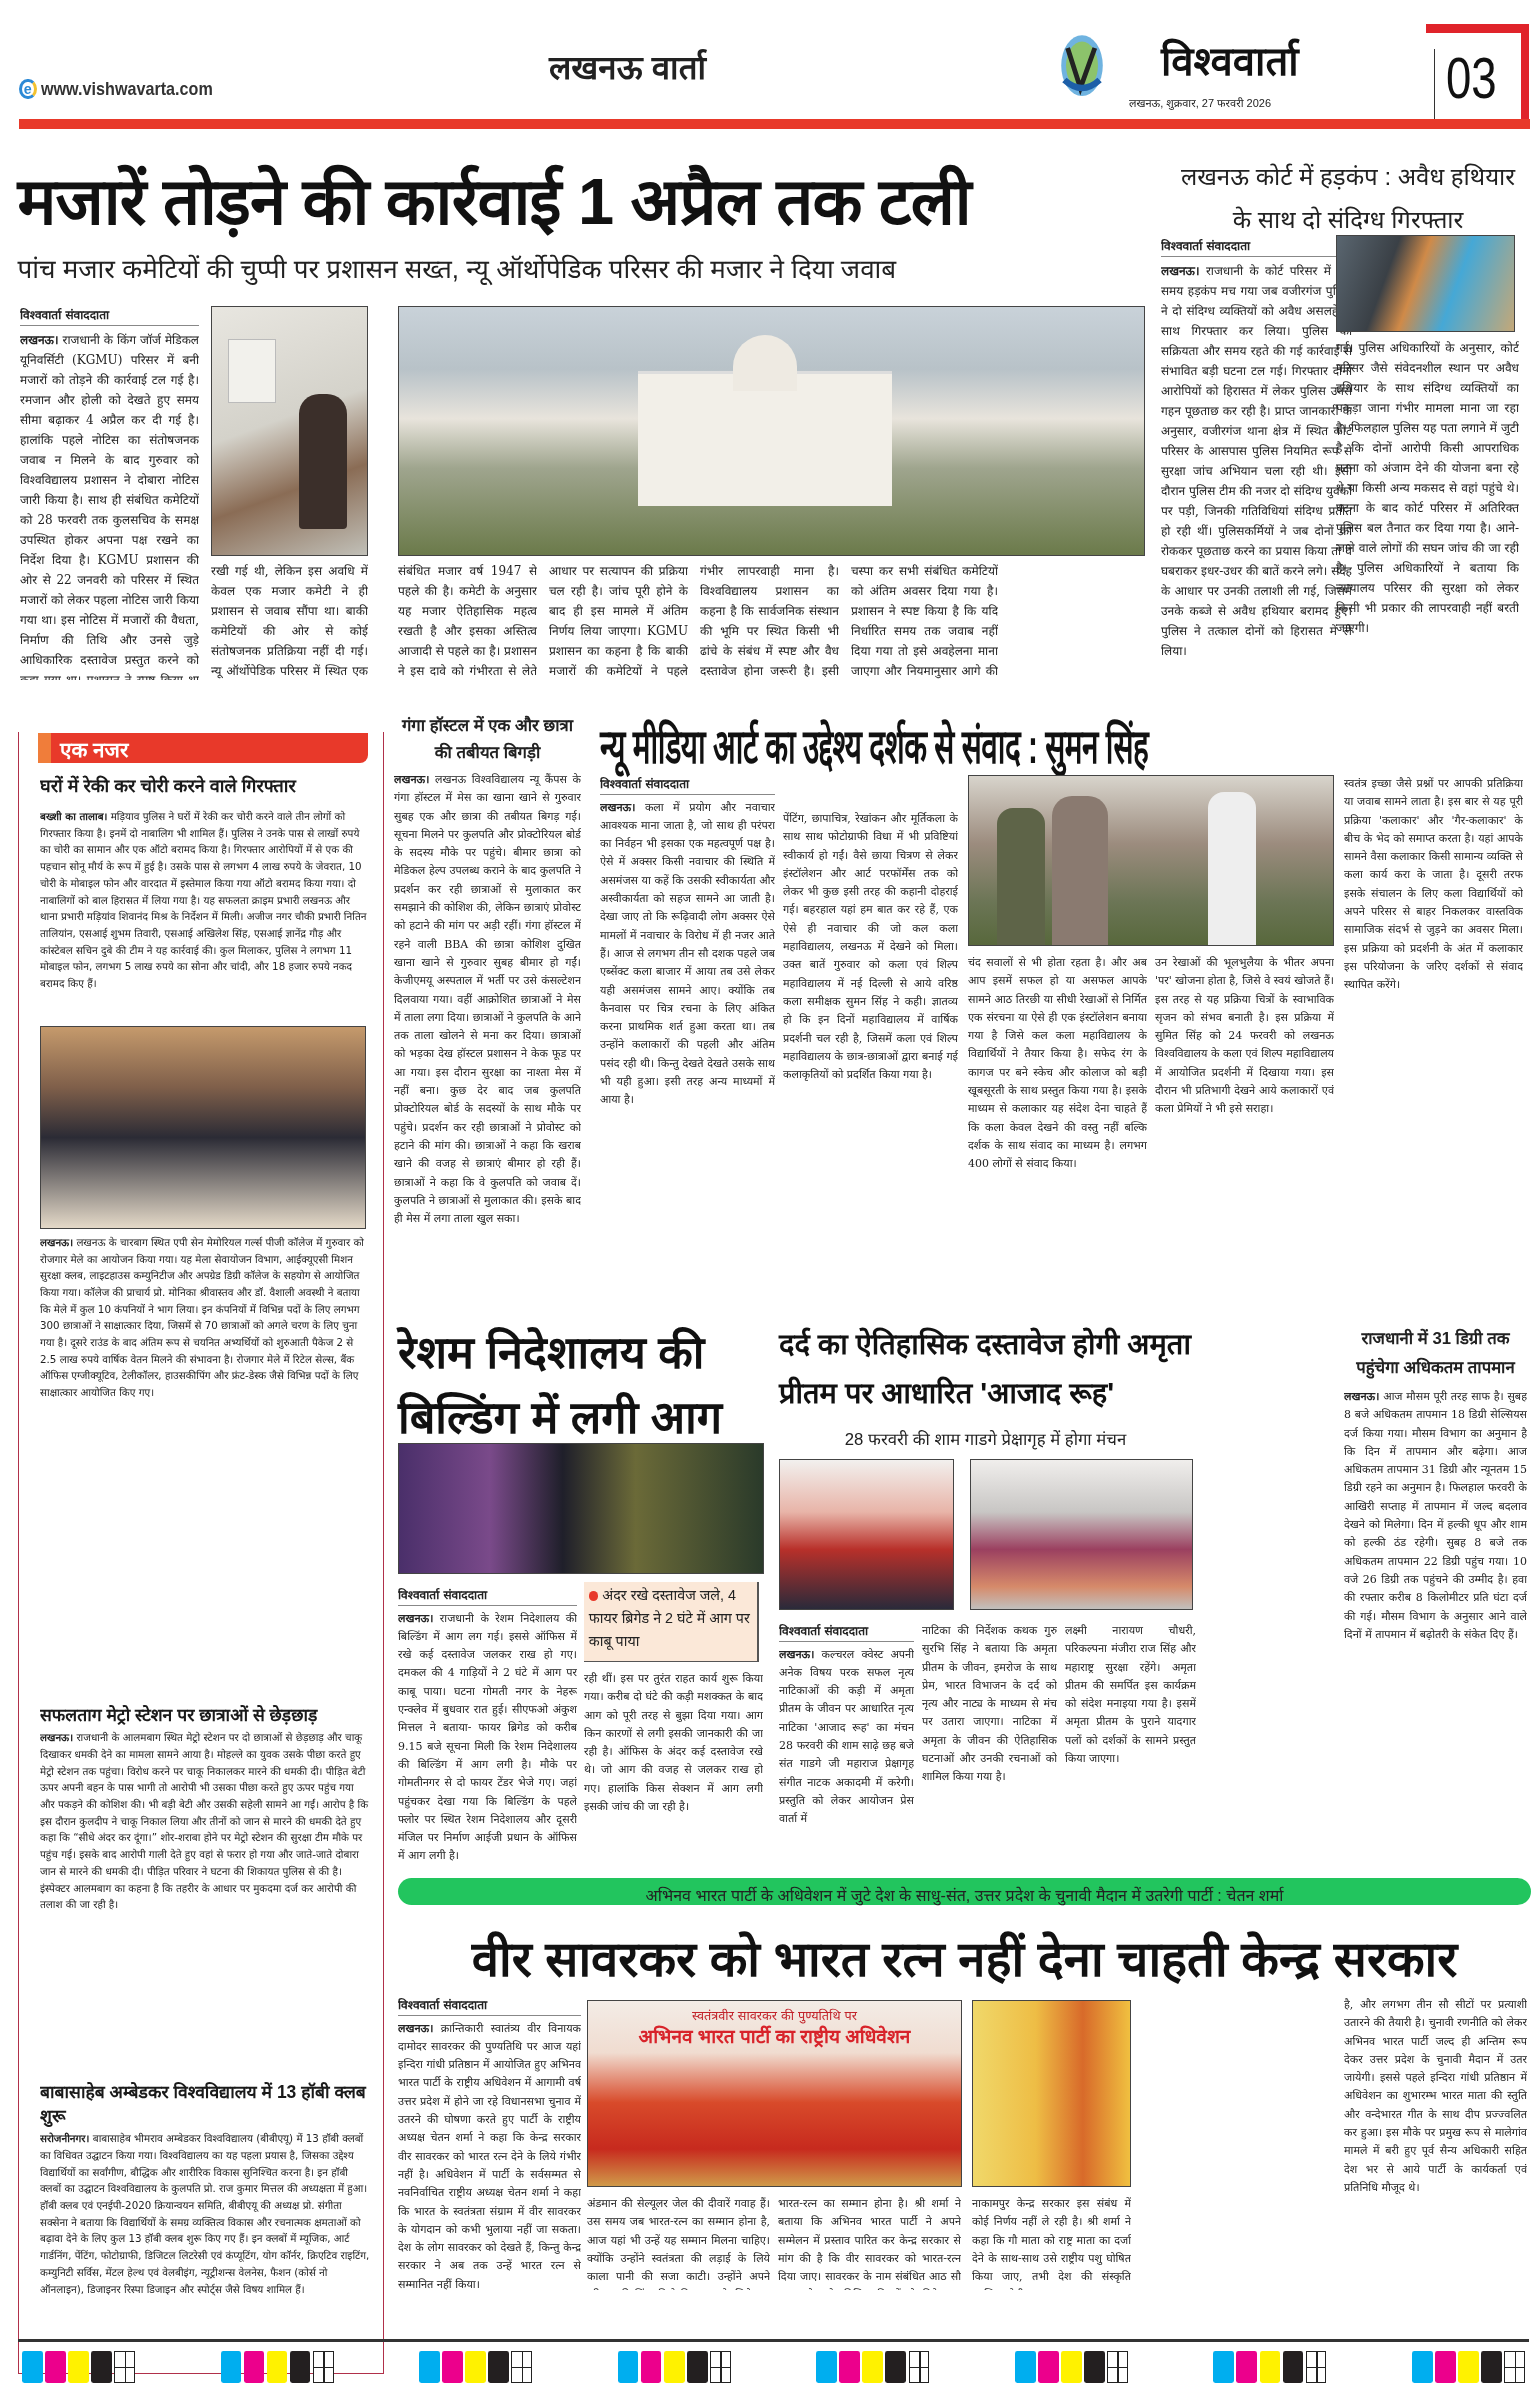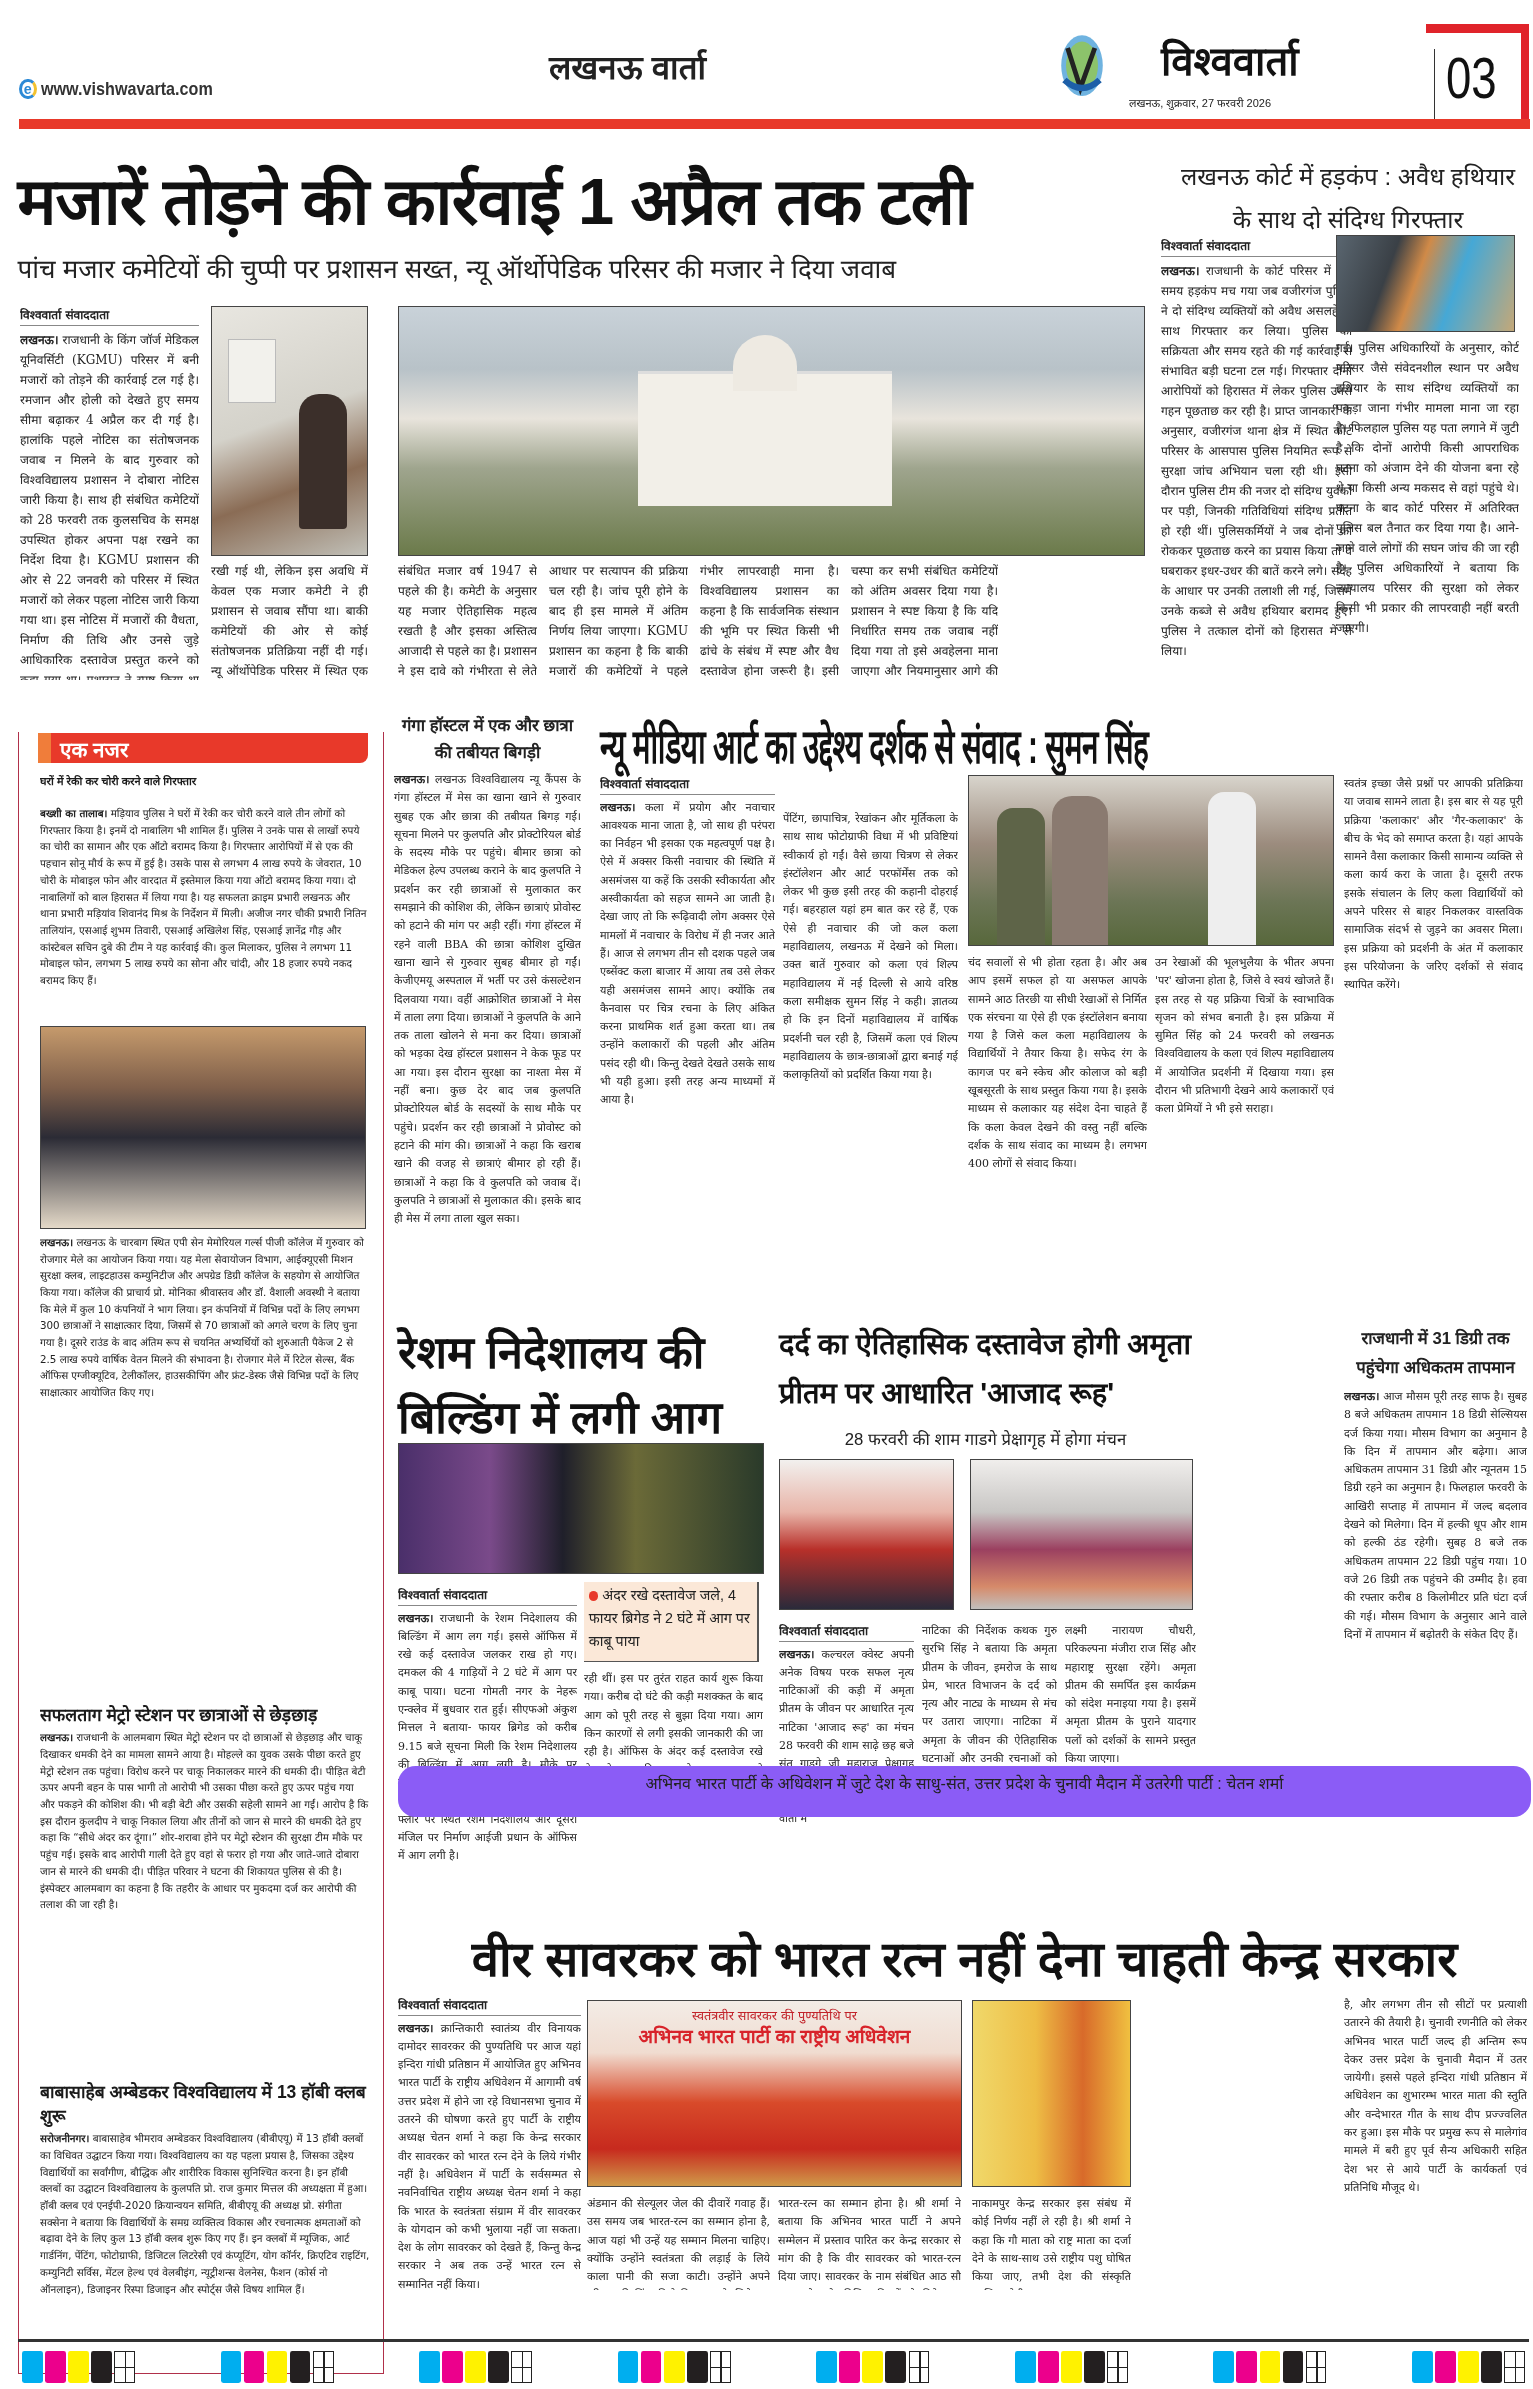--- a/index.html
+++ b/index.html
@@ -91,21 +91,21 @@
     <div class="body-text">गई। पुलिस अधिकारियों के अनुसार, कोर्ट परिसर जैसे संवेदनशील स्थान पर अवैध हथियार के साथ संदिग्ध व्यक्तियों का पकड़ा जाना गंभीर मामला माना जा रहा है। फिलहाल पुलिस यह पता लगाने में जुटी है कि दोनों आरोपी किसी आपराधिक घटना को अंजाम देने की योजना बना रहे थे या किसी अन्य मकसद से वहां पहुंचे थे। घटना के बाद कोर्ट परिसर में अतिरिक्त पुलिस बल तैनात कर दिया गया है। आने-जाने वाले लोगों की सघन जांच की जा रही है। पुलिस अधिकारियों ने बताया कि न्यायालय परिसर की सुरक्षा को लेकर किसी भी प्रकार की लापरवाही नहीं बरती जाएगी।</div>
   </div>
 
 <div class="abs" style="left:17.5px;top:732px;width:366px;height:1642px;border-left:1.6px solid #b0304a;border-right:1.6px solid #b0304a;border-bottom:1.6px solid #b0304a;"></div>
 <div class="abs" style="left:38px;top:733px;width:330px;height:30px;background:#e8392a;border-radius:0 0 8px 0;">
   <div class="abs" style="left:0;top:0;width:12.7px;height:30px;background:#f07d3a;"></div>
   <div class="abs sans" style="left:22px;top:1.6px;font-size:20.7px;font-weight:bold;color:#fff;">एक नजर</div>
 </div>
 
 <div class="col" style="left:40px;top:773px;width:330px;height:246px;">
-  <div class="sans" style="font-size:11px;font-weight:bold;margin-bottom:17px;">घरों में रेकी कर चोरी करने वाले गिरफ्तार</div>
+  <div class="sans" style="font-size:18px;font-weight:bold;margin-bottom:11px;">घरों में रेकी कर चोरी करने वाले गिरफ्तार</div>
   <div class="body-sans" style="font-size:10.3px;line-height:16.7px;"><b>बख्शी का तालाब।</b> <span>मड़ियाव पुलिस ने घरों में रेकी कर चोरी करने वाले तीन लोगों को गिरफ्तार किया है। इनमें दो नाबालिग भी शामिल हैं। पुलिस ने उनके पास से लाखों रुपये का चोरी का सामान और एक ऑटो बरामद किया है। गिरफ्तार आरोपियों में से एक की पहचान सोनू मौर्य के रूप में हुई है। उसके पास से लगभग 4 लाख रुपये के जेवरात, 10 चोरी के मोबाइल फोन और वारदात में इस्तेमाल किया गया ऑटो बरामद किया गया। दो नाबालिगों को बाल हिरासत में लिया गया है। यह सफलता क्राइम प्रभारी लखनऊ और थाना प्रभारी मड़ियांव शिवानंद मिश्र के निर्देशन में मिली। अजीज नगर चौकी प्रभारी नितिन तालियांन, एसआई शुभम तिवारी, एसआई अखिलेश सिंह, एसआई ज्ञानेंद्र गौड़ और कांस्टेबल सचिन दुबे की टीम ने यह कार्रवाई की। कुल मिलाकर, पुलिस ने लगभग 11 मोबाइल फोन, लगभग 5 लाख रुपये का सोना और चांदी, और 18 हजार रुपये नकद बरामद किए हैं।</span></div>
 </div>
 
 <div class="col" style="left:40px;top:1026px;width:330px;height:668px;">
   <div class="photo" style="position:relative;width:326px;height:203px;background:linear-gradient(180deg,#c59a6c 0%,#7f5f4a 30%,#2b2b35 55%,#e4d9c8 100%);margin-bottom:4.8px;"></div>
   <div class="body-sans" style="font-size:10.3px;line-height:16.7px;"><b>लखनऊ।</b> <span>लखनऊ के चारबाग स्थित एपी सेन मेमोरियल गर्ल्स पीजी कॉलेज में गुरुवार को रोजगार मेले का आयोजन किया गया। यह मेला सेवायोजन विभाग, आईक्यूएसी मिशन सुरक्षा क्लब, लाइटहाउस कम्युनिटीज और अपग्रेड डिग्री कॉलेज के सहयोग से आयोजित किया गया। कॉलेज की प्राचार्य प्रो. मोनिका श्रीवास्तव और डॉ. वैशाली अवस्थी ने बताया कि मेले में कुल 10 कंपनियों ने भाग लिया। इन कंपनियों में विभिन्न पदों के लिए लगभग 300 छात्राओं ने साक्षात्कार दिया, जिसमें से 70 छात्राओं को अगले चरण के लिए चुना गया है। दूसरे राउंड के बाद अंतिम रूप से चयनित अभ्यर्थियों को शुरुआती पैकेज 2 से 2.5 लाख रुपये वार्षिक वेतन मिलने की संभावना है। रोजगार मेले में रिटेल सेल्स, बैंक ऑफिस एग्जीक्यूटिव, टेलीकॉलर, हाउसकीपिंग और फ्रंट-डेस्क जैसे विभिन्न पदों के लिए साक्षात्कार आयोजित किए गए।</span></div>
 </div>
 
 <div class="col" style="left:40px;top:1702px;width:330px;height:366px;">
   <div class="sans" style="font-size:17.5px;font-weight:bold;margin-bottom:3.2px;">सफलताग मेट्रो स्टेशन पर छात्राओं से छेड़छाड़</div>
@@ -172,21 +172,21 @@
   </div>
 <div class="col" style="left:1065px;top:1622px;width:131px;height:243px;">
     <div class="body-text" style="font-size:11px;line-height:18.3px;">लक्ष्मी नारायण चौधरी, परिकल्पना मंजीरा राज सिंह और महाराष्ट्र सुरक्षा रहेंगे। अमृता प्रीतम की समर्पित इस कार्यक्रम को संदेश मनाइया गया है। इसमें अमृता प्रीतम के पुराने यादगार पलों को दर्शकों के सामने प्रस्तुत किया जाएगा।</div>
   </div>
 
 <div class="abs sub-h" style="left:1344px;top:1324px;width:183px;font-size:16.7px;line-height:29px;font-weight:bold;text-align:center;">राजधानी में 31 डिग्री तक पहुंचेगा अधिकतम तापमान</div>
 <div class="col" style="left:1344px;top:1388px;width:183px;height:477px;">
   <div class="body-text" style="font-size:11px;line-height:18.3px;"><span class="dateline">लखनऊ।</span> <span>आज मौसम पूरी तरह साफ है। सुबह 8 बजे अधिकतम तापमान 18 डिग्री सेल्सियस दर्ज किया गया। मौसम विभाग का अनुमान है कि दिन में तापमान और बढ़ेगा। आज अधिकतम तापमान 31 डिग्री और न्यूनतम 15 डिग्री रहने का अनुमान है। फिलहाल फरवरी के आखिरी सप्ताह में तापमान में जल्द बदलाव देखने को मिलेगा। दिन में हल्की धूप और शाम को हल्की ठंड रहेगी। सुबह 8 बजे तक अधिकतम तापमान 22 डिग्री पहुंच गया। 10 वजे 26 डिग्री तक पहुंचने की उम्मीद है। हवा की रफ्तार करीब 8 किलोमीटर प्रति घंटा दर्ज की गई। मौसम विभाग के अनुसार आने वाले दिनों में तापमान में बढ़ोतरी के संकेत दिए हैं।</span></div>
 </div>
 
-<div class="abs" style="left:398px;top:1766px;width:1133px;height:51px;background:#8b5cf6;border-radius:17.5px;">
+<div class="abs" style="left:398px;top:1878px;width:1133px;height:27px;background:#22c55e;border-radius:17.5px;">
   <div class="sub-h" style="text-align:center;font-size:16px;line-height:35px;white-space:nowrap;">अभिनव भारत पार्टी के अधिवेशन में जुटे देश के साधु-संत, उत्तर प्रदेश के चुनावी मैदान में उतरेगी पार्टी : चेतन शर्मा</div>
 </div>
 <div class="abs headline" style="left:398px;top:1924px;width:1133px;font-size:49px;text-align:center;letter-spacing:0;">वीर सावरकर को भारत रत्न नहीं देना चाहती केन्द्र सरकार</div>
 
 <div class="col" style="left:398px;top:1996px;width:183px;height:294px;">
   <div class="byline">विश्ववार्ता संवाददाता</div>
   <div class="body-text" style="font-size:11px;line-height:18.3px;"><span class="dateline">लखनऊ।</span> <span>क्रान्तिकारी स्वातंत्र्य वीर विनायक दामोदर सावरकर की पुण्यतिथि पर आज यहां इन्दिरा गांधी प्रतिष्ठान में आयोजित हुए अभिनव भारत पार्टी के राष्ट्रीय अधिवेशन में आगामी वर्ष उत्तर प्रदेश में होने जा रहे विधानसभा चुनाव में उतरने की घोषणा करते हुए पार्टी के राष्ट्रीय अध्यक्ष चेतन शर्मा ने कहा कि केन्द्र सरकार वीर सावरकर को भारत रत्न देने के लिये गंभीर नहीं है। अधिवेशन में पार्टी के सर्वसम्मत से नवनिर्वाचित राष्ट्रीय अध्यक्ष चेतन शर्मा ने कहा कि भारत के स्वतंत्रता संग्राम में वीर सावरकर के योगदान को कभी भुलाया नहीं जा सकता। देश के लोग सावरकर को देखते हैं, किन्तु केन्द्र सरकार ने अब तक उन्हें भारत रत्न से सम्मानित नहीं किया।</span></div>
 </div>
 <div class="photo" style="left:587px;top:2000px;width:375px;height:187px;background:linear-gradient(180deg,#f3ece6 0%,#f0dcd0 28%,#d84a2a 55%,#c72a1e 80%,#d09a4a 100%);">
   <div class="abs" style="left:0;width:100%;top:4.8px;text-align:center;font:12.7px 'DejaVu Sans',sans-serif;color:#c2232a;">स्वतंत्रवीर सावरकर की पुण्यतिथि पर</div>

